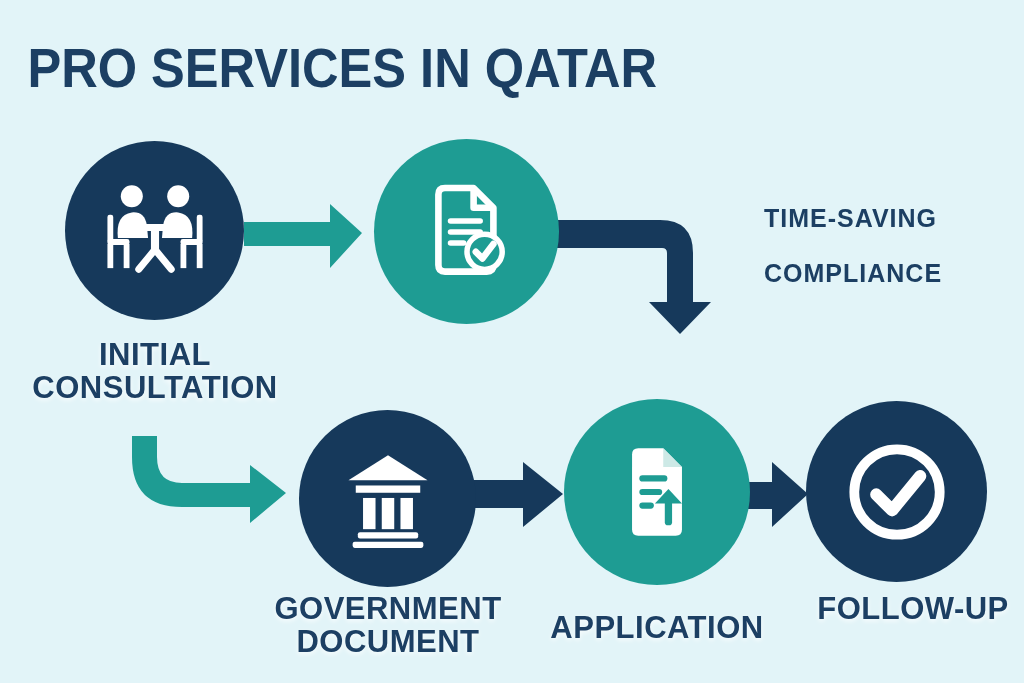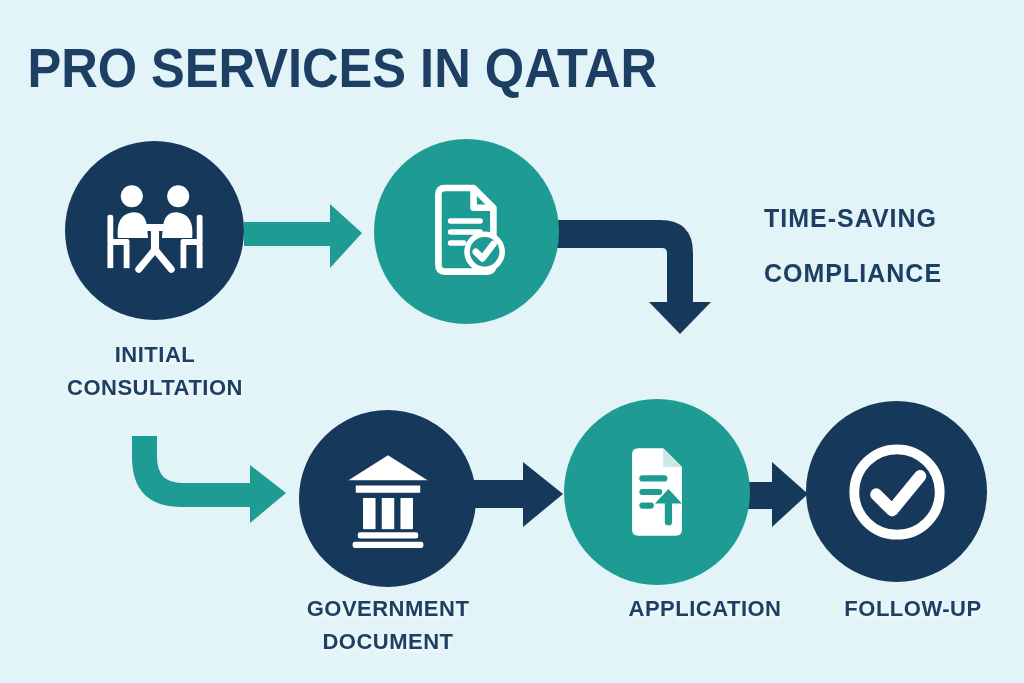--- a/index.html
+++ b/index.html
@@ -16,21 +16,21 @@
   .title > span { display:inline-block; transform:scaleX(0.92); }
   .arrow-layer { position:absolute; left:0; top:0; width:1024px; height:683px; }
   .circle {
     position:absolute; border-radius:50%;
     display:flex; align-items:center; justify-content:center;
   }
   .circle.navy { background:var(--navy,#16395B); }
   .circle.teal { background:var(--teal,#1E9C93); }
   .step-label {
     position:absolute; transform:translateX(-50%); text-align:center;
-    font-size:22px; font-weight:700; color:var(--text,#1C3F63);
+    font-size:31px; font-weight:700; color:var(--text,#1C3F63);
     line-height:33px; letter-spacing:0.5px; white-space:nowrap;
     text-shadow: 0 2px 5px rgba(255,255,255,0.85);
   }
   .benefits {
     position:absolute; left:764px; top:199px;
     font-size:25px; font-weight:700; color:var(--text,#1C3F63);
     letter-spacing:1px; white-space:nowrap;
   }
   .benefits .benefit { height:55px; line-height:38px; }
 </style>
@@ -118,21 +118,21 @@
   <div class="step-label" style="left:155px; top:338px;">
     <div>INITIAL</div>
     <div>CONSULTATION</div>
   </div>
   <div class="step-label" style="left:466px; top:338px;">
   </div>
   <div class="step-label" style="left:388px; top:592px;">
     <div>GOVERNMENT</div>
     <div>DOCUMENT</div>
   </div>
-  <div class="step-label" style="left:657px; top:592px;margin-left:48px;">
+  <div class="step-label" style="left:657px; top:611px;">
     <div>APPLICATION</div>
   </div>
   <div class="step-label" style="left:897px; top:592px;margin-left:16px;">
     <div>FOLLOW-UP</div>
   </div>
 
   <div class="benefits">
     <div class="benefit">TIME-SAVING</div>
     <div class="benefit">COMPLIANCE</div>
   </div>

